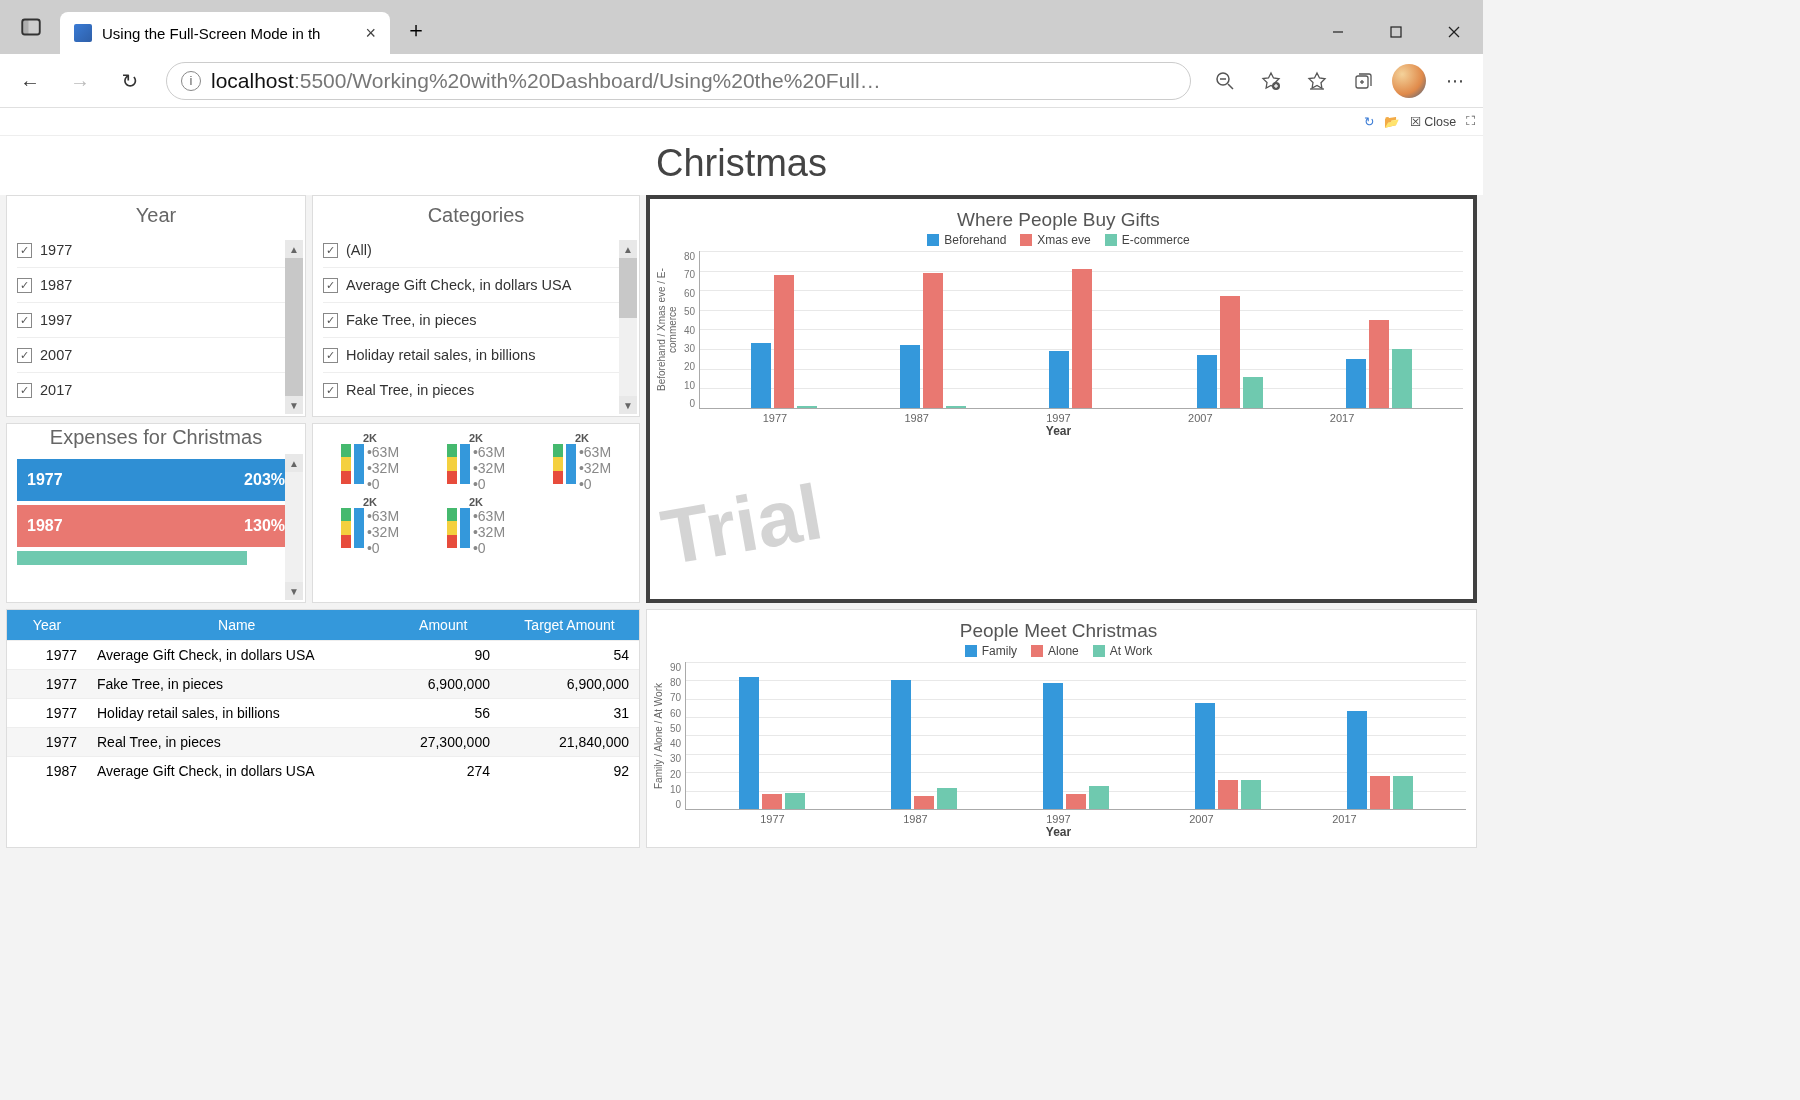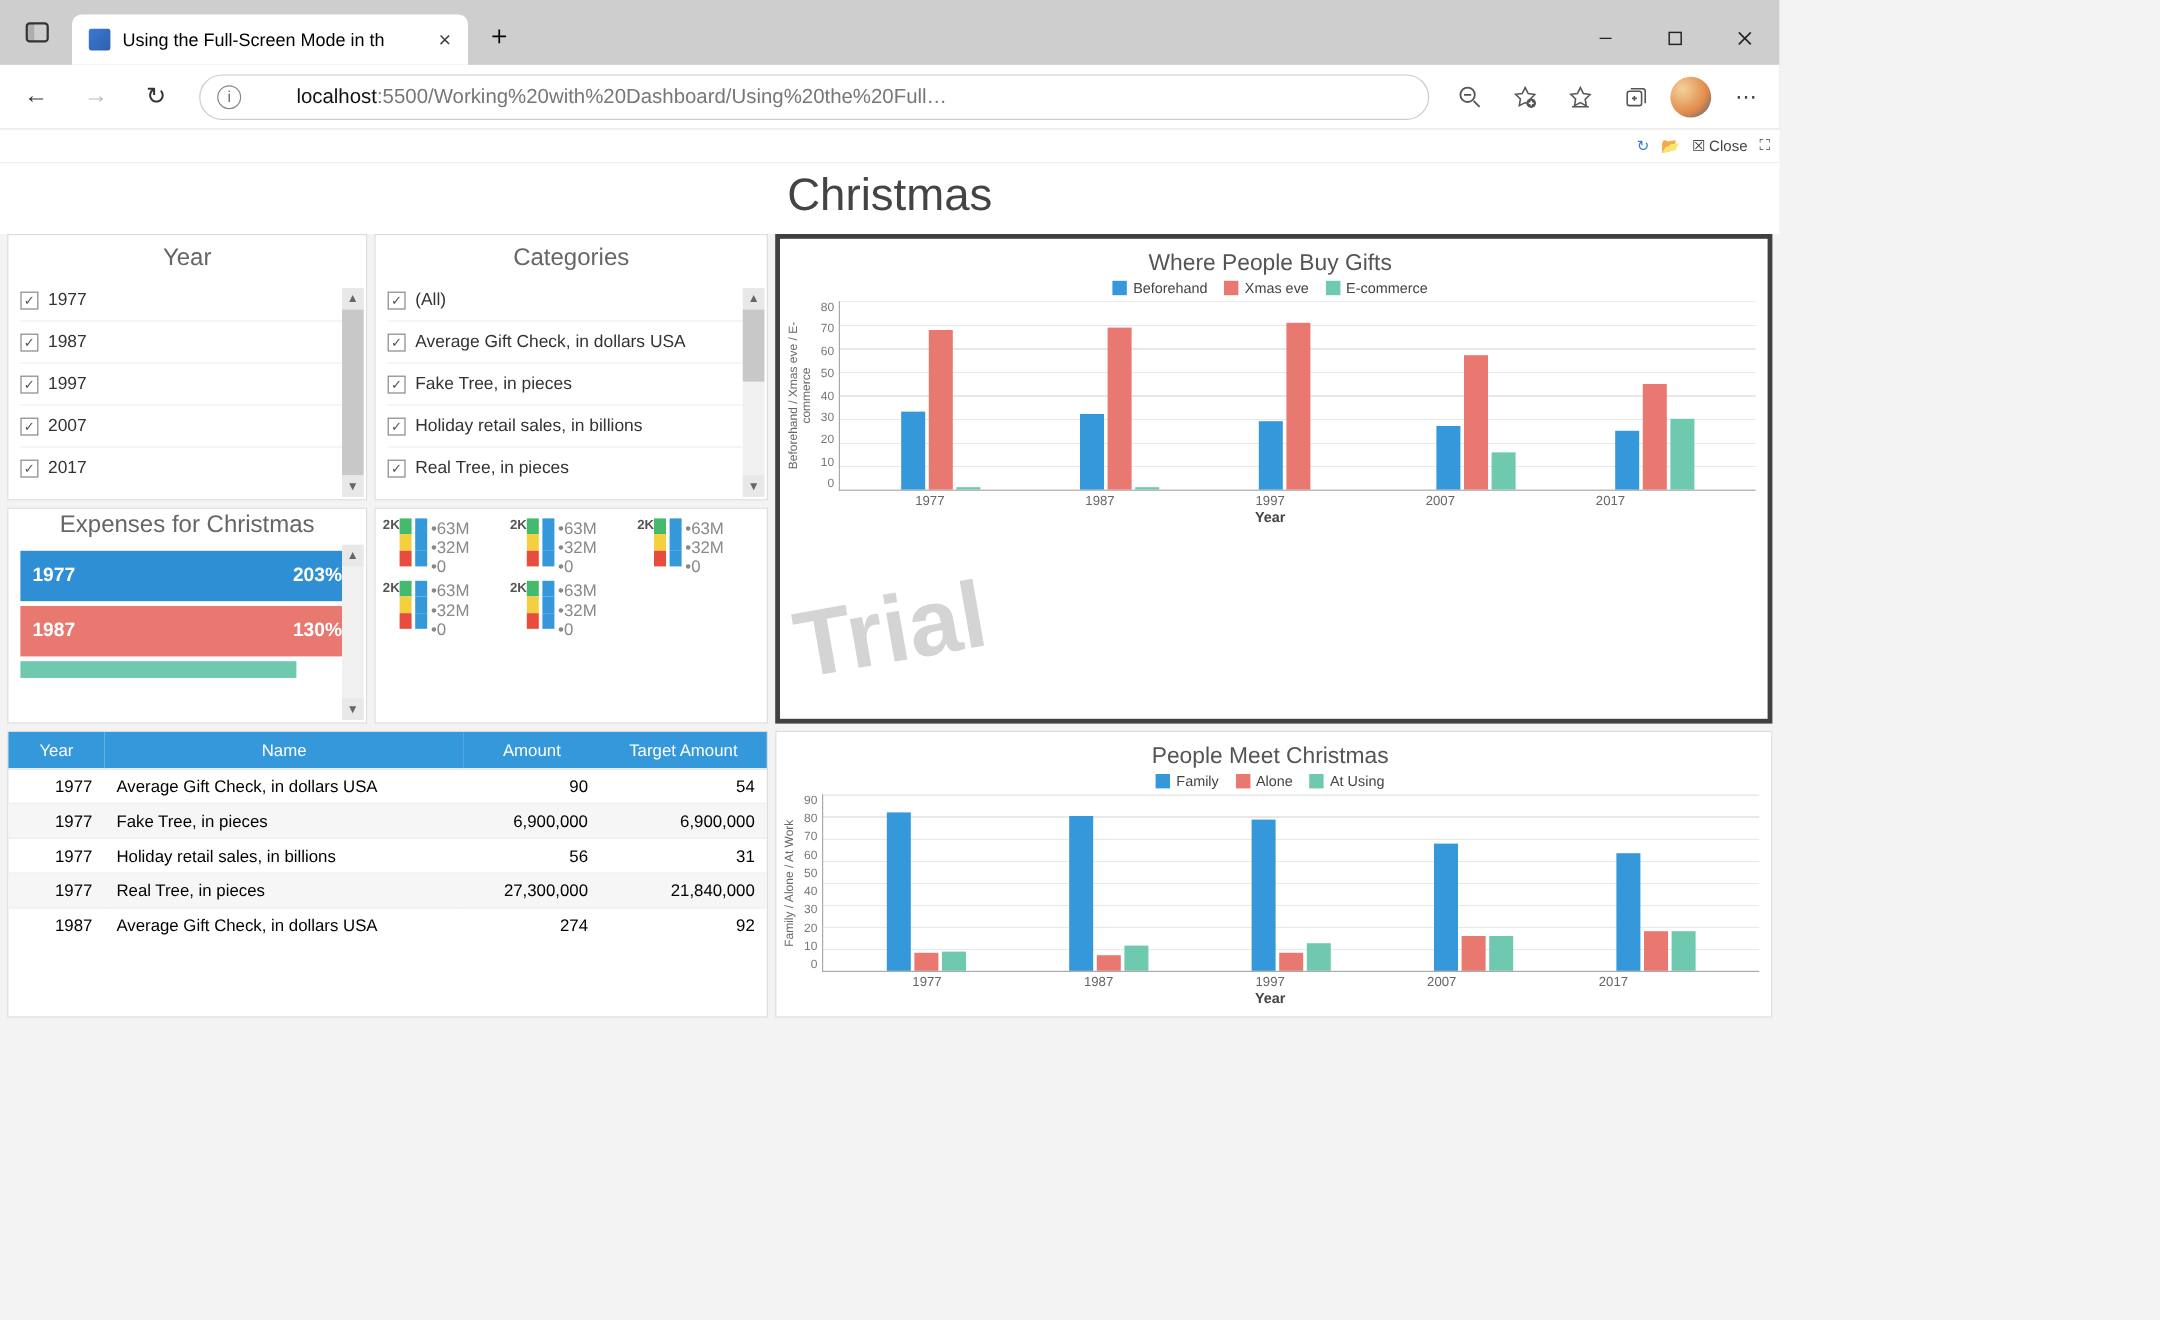--- a/index.html
+++ b/index.html
@@ -15,21 +15,21 @@
 .tab .close-x { font-size: 18px; color: #444; cursor: pointer; font-family: Arial; }
 .new-tab-btn { width: 40px; height: 40px; display: flex; align-items: center; justify-content: center; font-size: 22px; margin-left: 6px; margin-bottom: 4px; cursor: pointer; }
 .win-controls { margin-left: auto; display: flex; }
 .win-controls div { width: 58px; height: 44px; display: flex; align-items: center; justify-content: center; font-size: 16px; cursor: pointer; }
 
 .toolbar { background: #fff; display: flex; align-items: center; height: 54px; padding: 0 8px; gap: 6px; border-bottom: 1px solid #e0e0e0; }
 .nav-btn { width: 44px; height: 44px; display: flex; align-items: center; justify-content: center; font-size: 20px; color: #333; cursor: pointer; border-radius: 4px; }
 .nav-btn.disabled { color: #bbb; }
 .addr-bar { flex: 1; display: flex; align-items: center; height: 38px; border: 1px solid #ccc; border-radius: 20px; padding: 0 14px; gap: 10px; margin: 0 8px; }
 .addr-bar .info-icon { width: 20px; height: 20px; border: 1.5px solid #888; border-radius: 50%; display: flex; align-items: center; justify-content: center; font-size: 13px; color: #666; }
-.addr-bar .url { font-size: 17px; color: #333; white-space: nowrap; overflow: hidden; margin-left: 36px; }
+.addr-bar .url { font-size: 21px; color: #333; white-space: nowrap; overflow: hidden; }
 .addr-bar .url .host { color: #111; }
 .addr-bar .url .path { color: #777; }
 .tb-icon { width: 40px; height: 40px; display:flex; align-items:center; justify-content:center; font-size:18px; color:#444; cursor:pointer; }
 .avatar { width: 34px; height: 34px; border-radius: 50%; background: radial-gradient(circle at 30% 30%, #f4d29a, #e08a4a 60%, #3a5f8a); }
 
 
 .dash-toolbar { background: #fff; display: flex; justify-content: flex-end; align-items: center; height: 28px; padding: 0 8px; gap: 10px; font-size: 12.5px; color: #444; border-bottom: 1px solid #eee; }
 .dash-tb-item { display:flex; align-items:center; gap:3px; cursor:pointer; }
 .mini-icon { width:14px; height:14px; }
 
@@ -54,21 +54,21 @@
 .prog-panel { grid-column: 1; grid-row: 2; }
 .prog-title { padding-top: 2px; }
 .prog-row { display:flex; align-items:center; justify-content:space-between; margin: 4px 10px; padding: 12px 10px; color:#fff; font-weight:700; font-size:16px; }
 .prog-row.blue { background:#2f8fd4; }
 .prog-row.red { background:#e97871; }
 .prog-strip { margin:4px 10px 0; height:14px; background:#6fc9af; width:230px; }
 
 
 .gauges-panel { grid-column:2; grid-row:2; }
 .gauges-wrap { display:grid; grid-template-columns: repeat(3,1fr); grid-template-rows: repeat(2,1fr); gap:4px; padding:8px 6px; }
-.gauge { display:flex; flex-direction:row; align-items:flex-start; font-size:11px; color:#555; }
+.gauge { display:flex; flex-direction:column; align-items:center; font-size:11px; color:#555; }
 .gauge .g-top { font-weight:600; }
 .gauge-bar { display:flex; gap:3px; }
 .gauge-bar .stack { width:10px; height:40px; display:flex; flex-direction:column; }
 .gauge-bar .stack div { flex:1; }
 .gauge-bar .ticks { display:flex; flex-direction:column; justify-content:space-between; font-size:14px; color:#888; }
 .seg-g{background:#45b96e;} .seg-y{background:#f4d03f;} .seg-r{background:#e74c3c;} .seg-b{background:#3498db;}
 
 
 .chart-panel { grid-column: 3; grid-row: 1 / span 2; display:flex; flex-direction:column; gap:6px; background:transparent; border:none; padding:0; }
 .chart-box { background:#fff; border:4px solid #404040; flex:1; position:relative; padding:4px 10px 4px 4px; overflow:hidden; }
@@ -514,21 +514,21 @@
       <span>
           <i class="lg-sw c-blue"></i>
           <span>Family</span>
         </span>
       <span>
           <i class="lg-sw c-red"></i>
           <span>Alone</span>
         </span>
       <span>
           <i class="lg-sw c-teal"></i>
-          <span>At Using</span>
+          <span>At Work</span>
         </span>
     </div>
     <div class="chart-body short">
       <div class="y-title">Family / Alone / At Work</div>
       <div class="y-axis" id="y2">
           <div>90</div>
           <div>80</div>
           <div>70</div>
           <div>60</div>
           <div>50</div>

